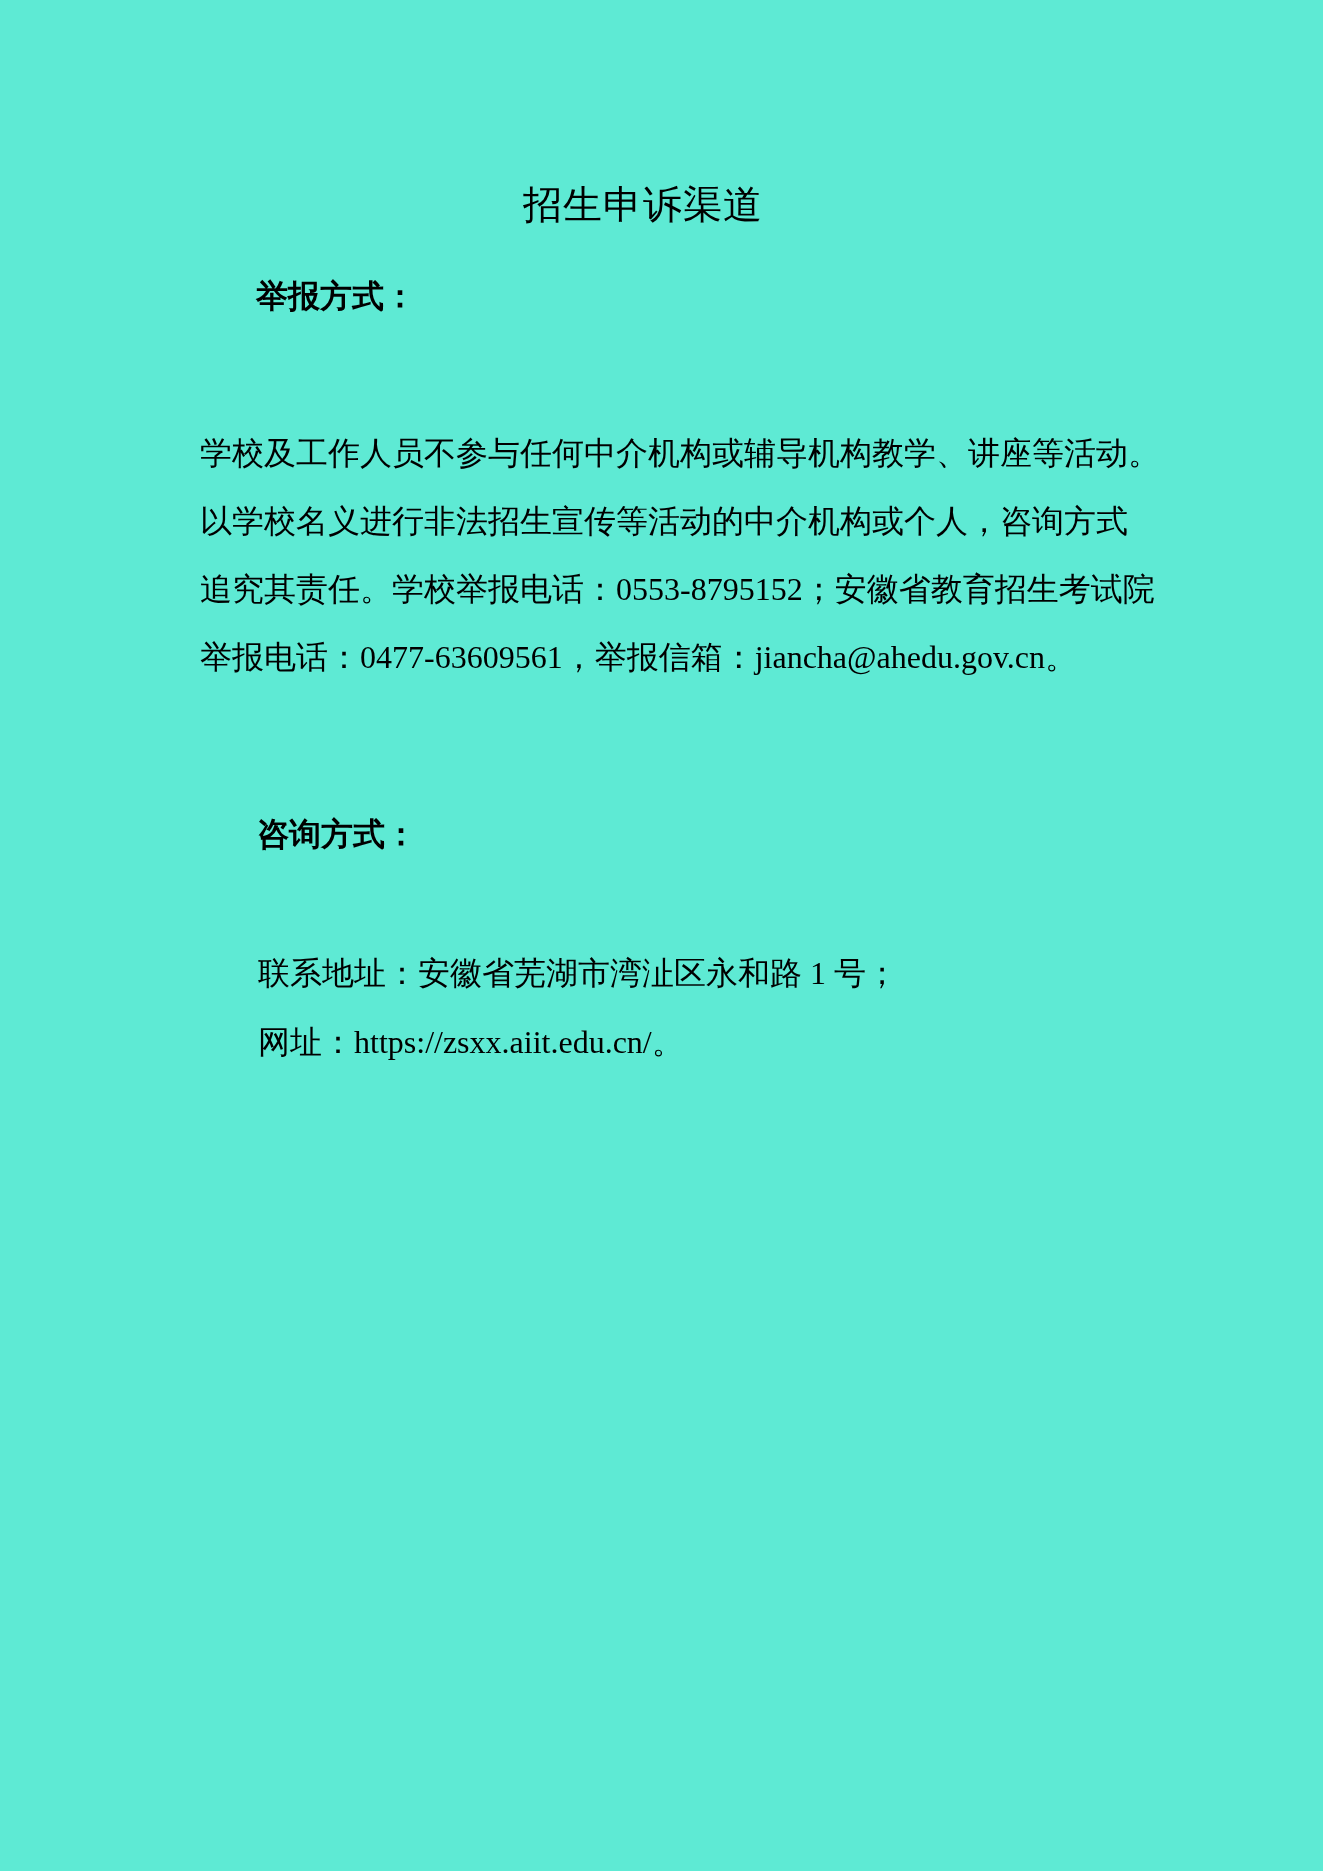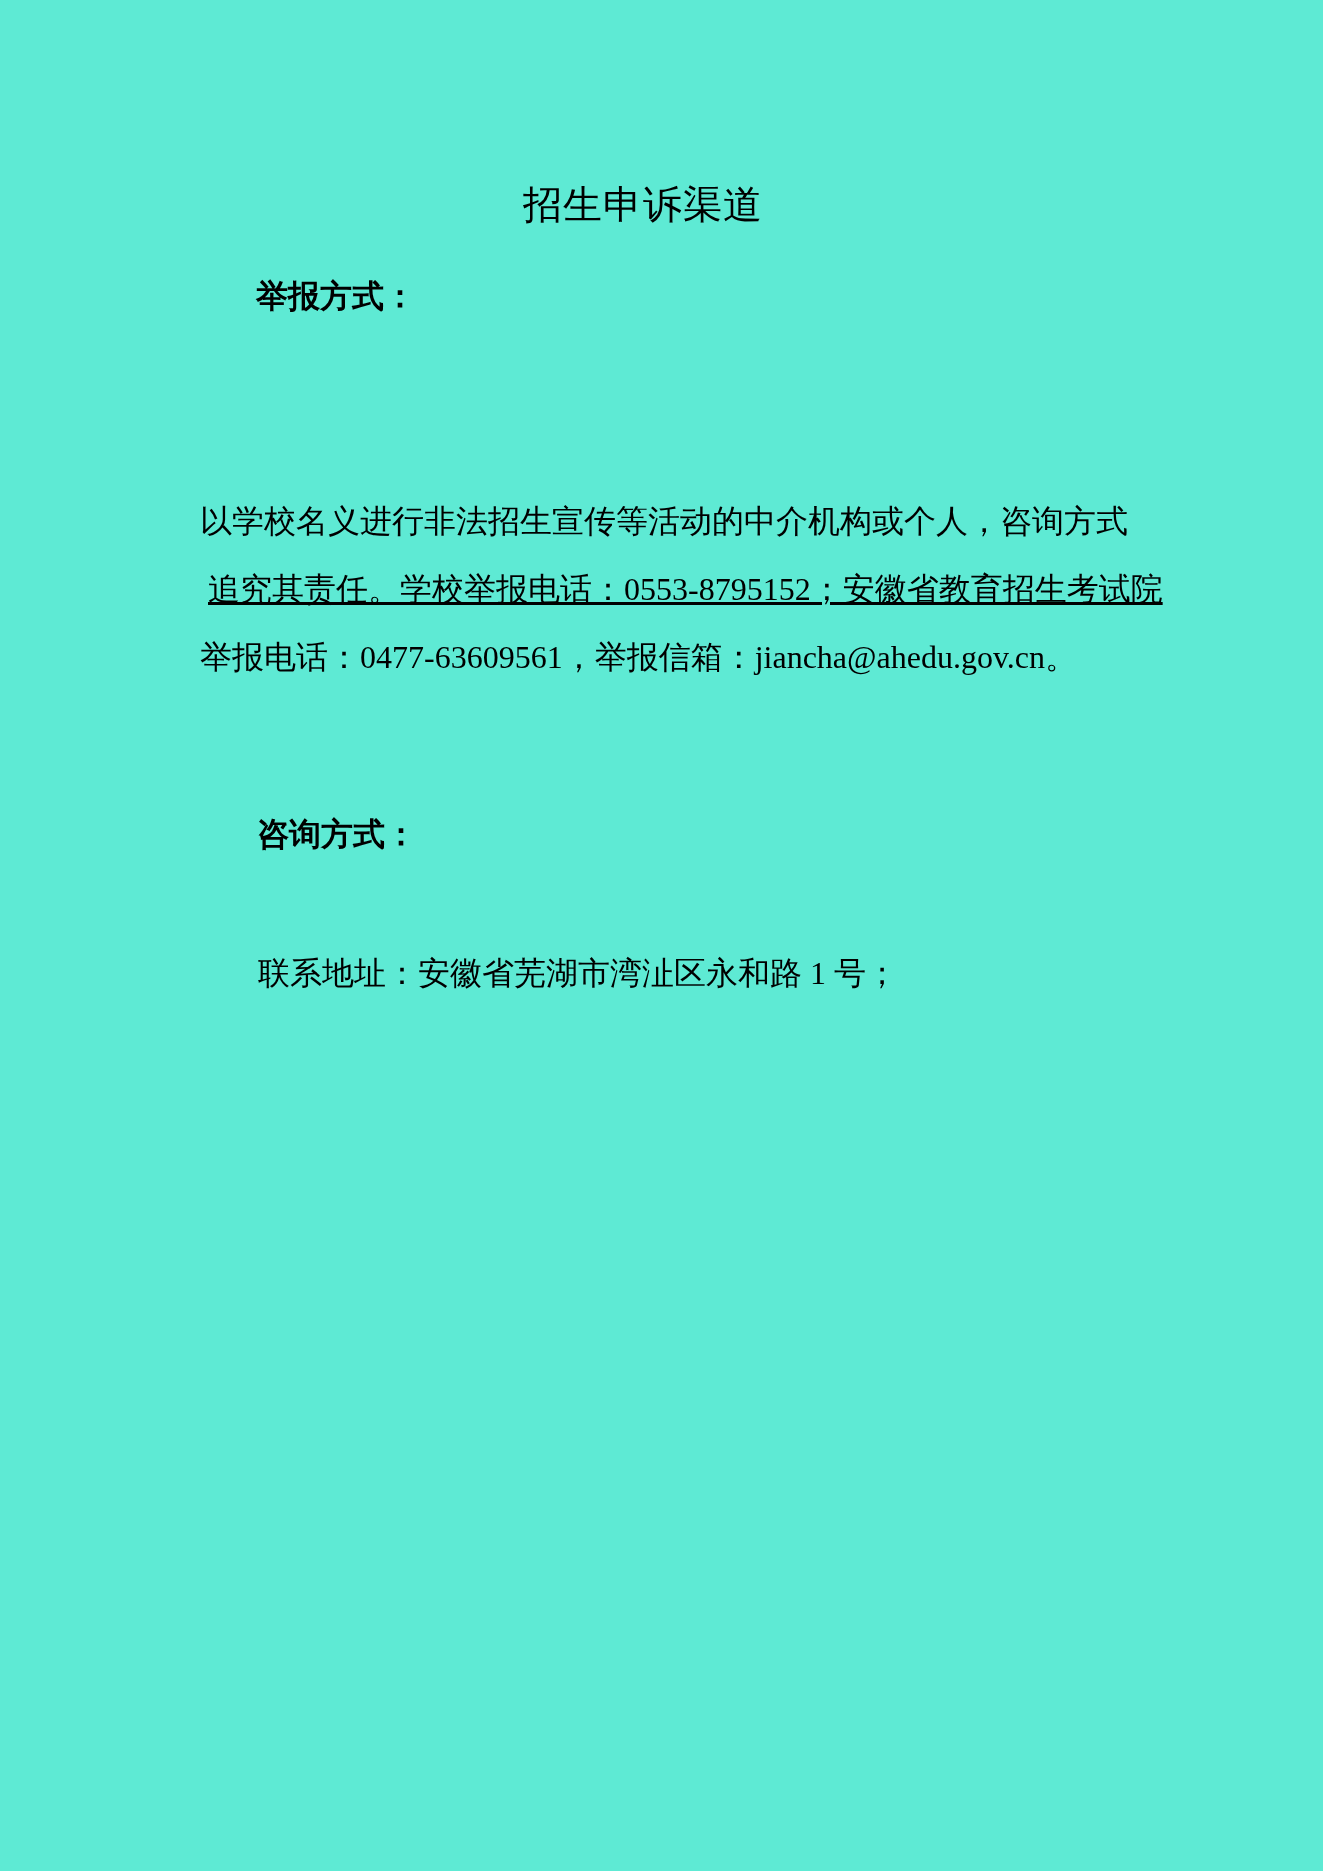--- a/index.html
+++ b/index.html
@@ -40,36 +40,38 @@
   .heading-consult { top: 816px; left: 257px; }
   .body-line {
     position: absolute;
     font-size: 32px;
     line-height: 1.15;
     white-space: nowrap;
   }
   .p-l1 { top: 368px; left: 264px; }
   .p-l2 { top: 435px; left: 200px; }
   .p-l3 { top: 503px; left: 200px; }
-  .p-l4 { top: 571px; left: 208px; text-decoration: underline; }
+  .p-l4 { top: 571px; left: 200px; }
   .p-l5 { top: 639px; left: 200px; }
   .c-l1 { top: 886px;  left: 258px; }
   .c-l2 { top: 955px;  left: 258px; }
   .c-l3 { top: 1024px; left: 258px; }
 </style>
 </head>
 <body>
 
 <div class="page">
 
   <div class="doc-title">招生申诉渠道</div>
 
   <div class="sec-heading heading-report">举报方式：</div>
 
+  <div class="body-line p-l2">学校及工作人员不参与任何中介机构或辅导机构教学、讲座等活动。</div>
   <div class="body-line p-l3">以学校名义进行非法招生宣传等活动的中介机构或个人，咨询方式</div>
   <div class="body-line p-l4">追究其责任。学校举报电话：0553-8795152；安徽省教育招生考试院</div>
   <div class="body-line p-l5">举报电话：0477-63609561，举报信箱：jiancha@ahedu.gov.cn。</div>
 
   <div class="sec-heading heading-consult">咨询方式：</div>
 
   <div class="body-line c-l2">联系地址：安徽省芜湖市湾沚区永和路 1 号；</div>
+  <div class="body-line c-l3">网址：https://zsxx.aiit.edu.cn/。</div>
 
 </div>
 
 </body></html>

